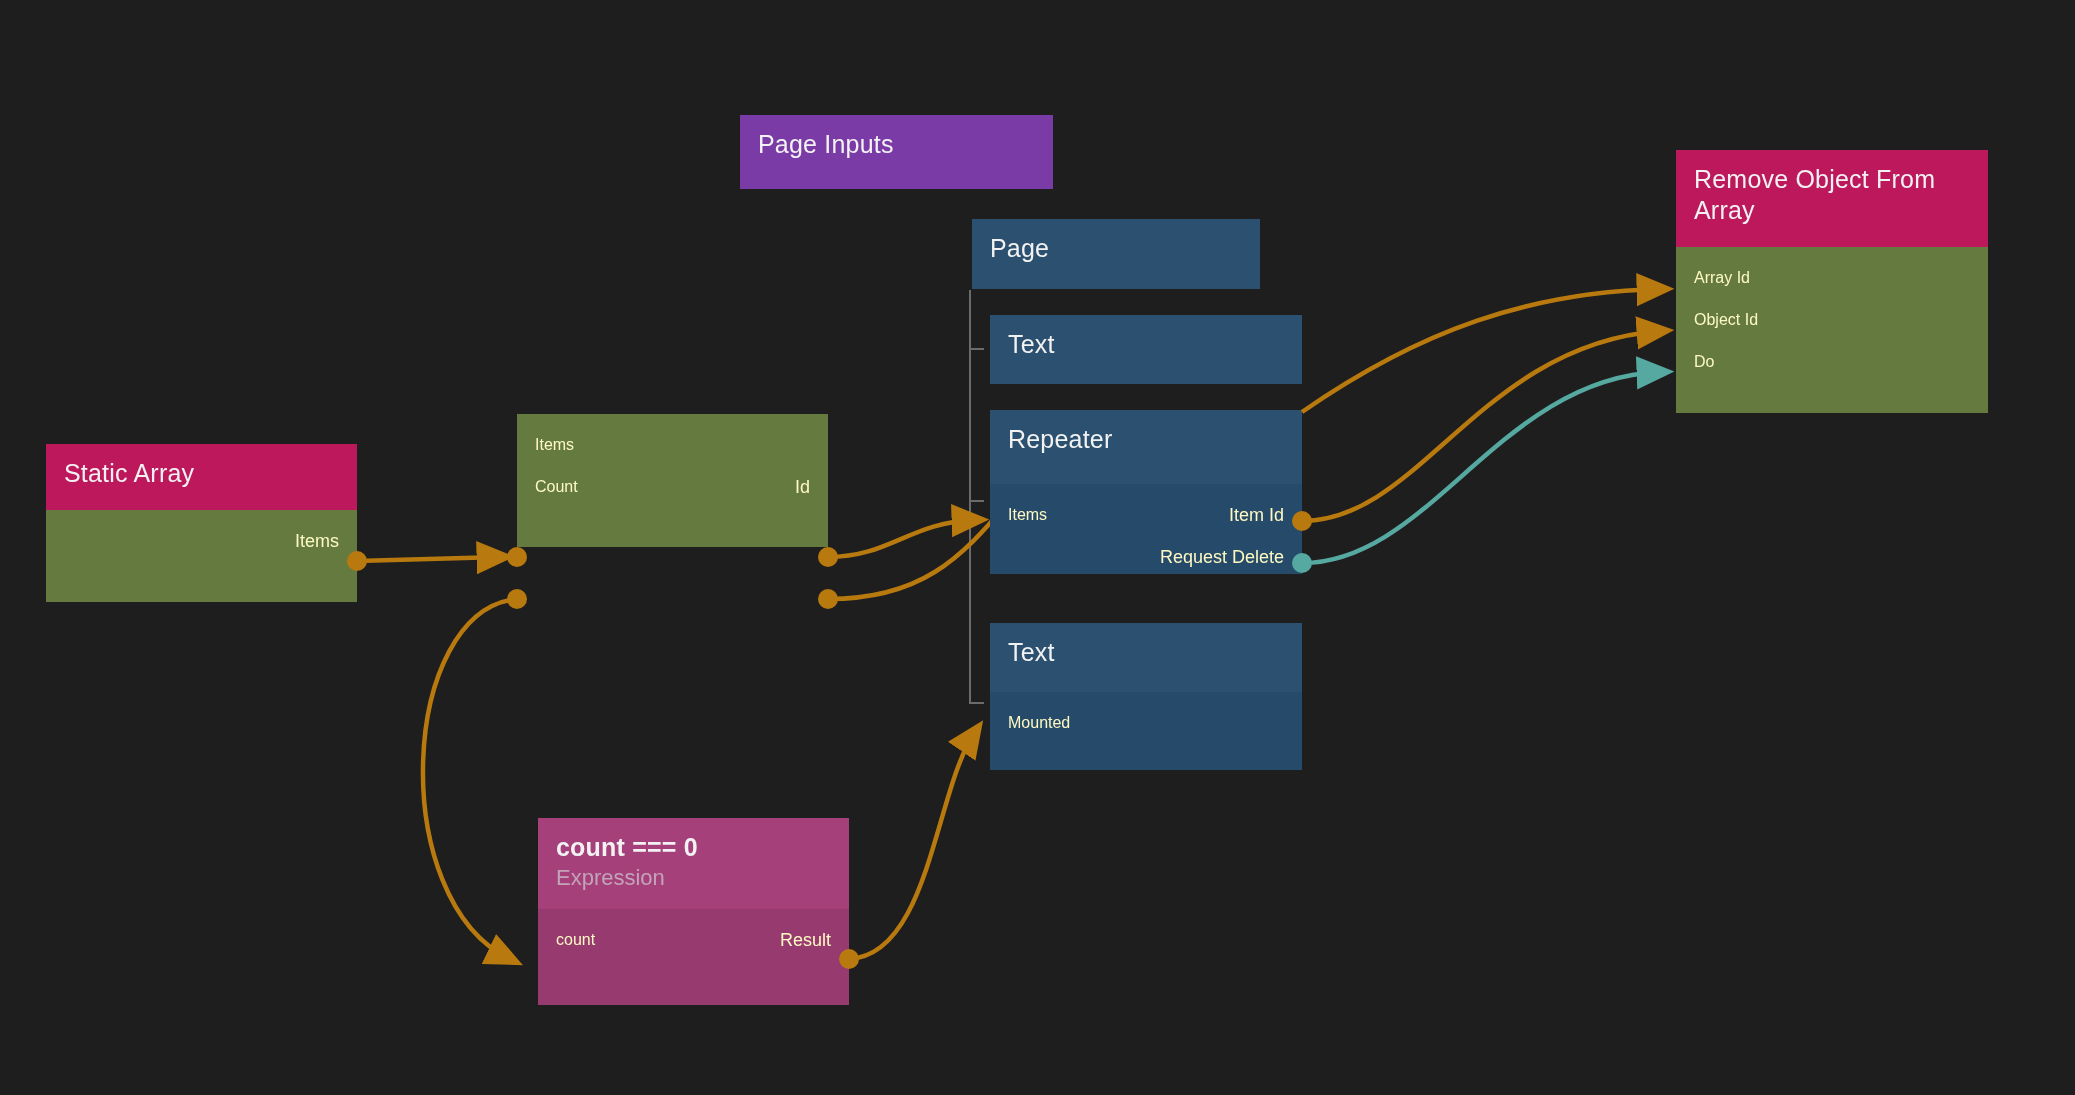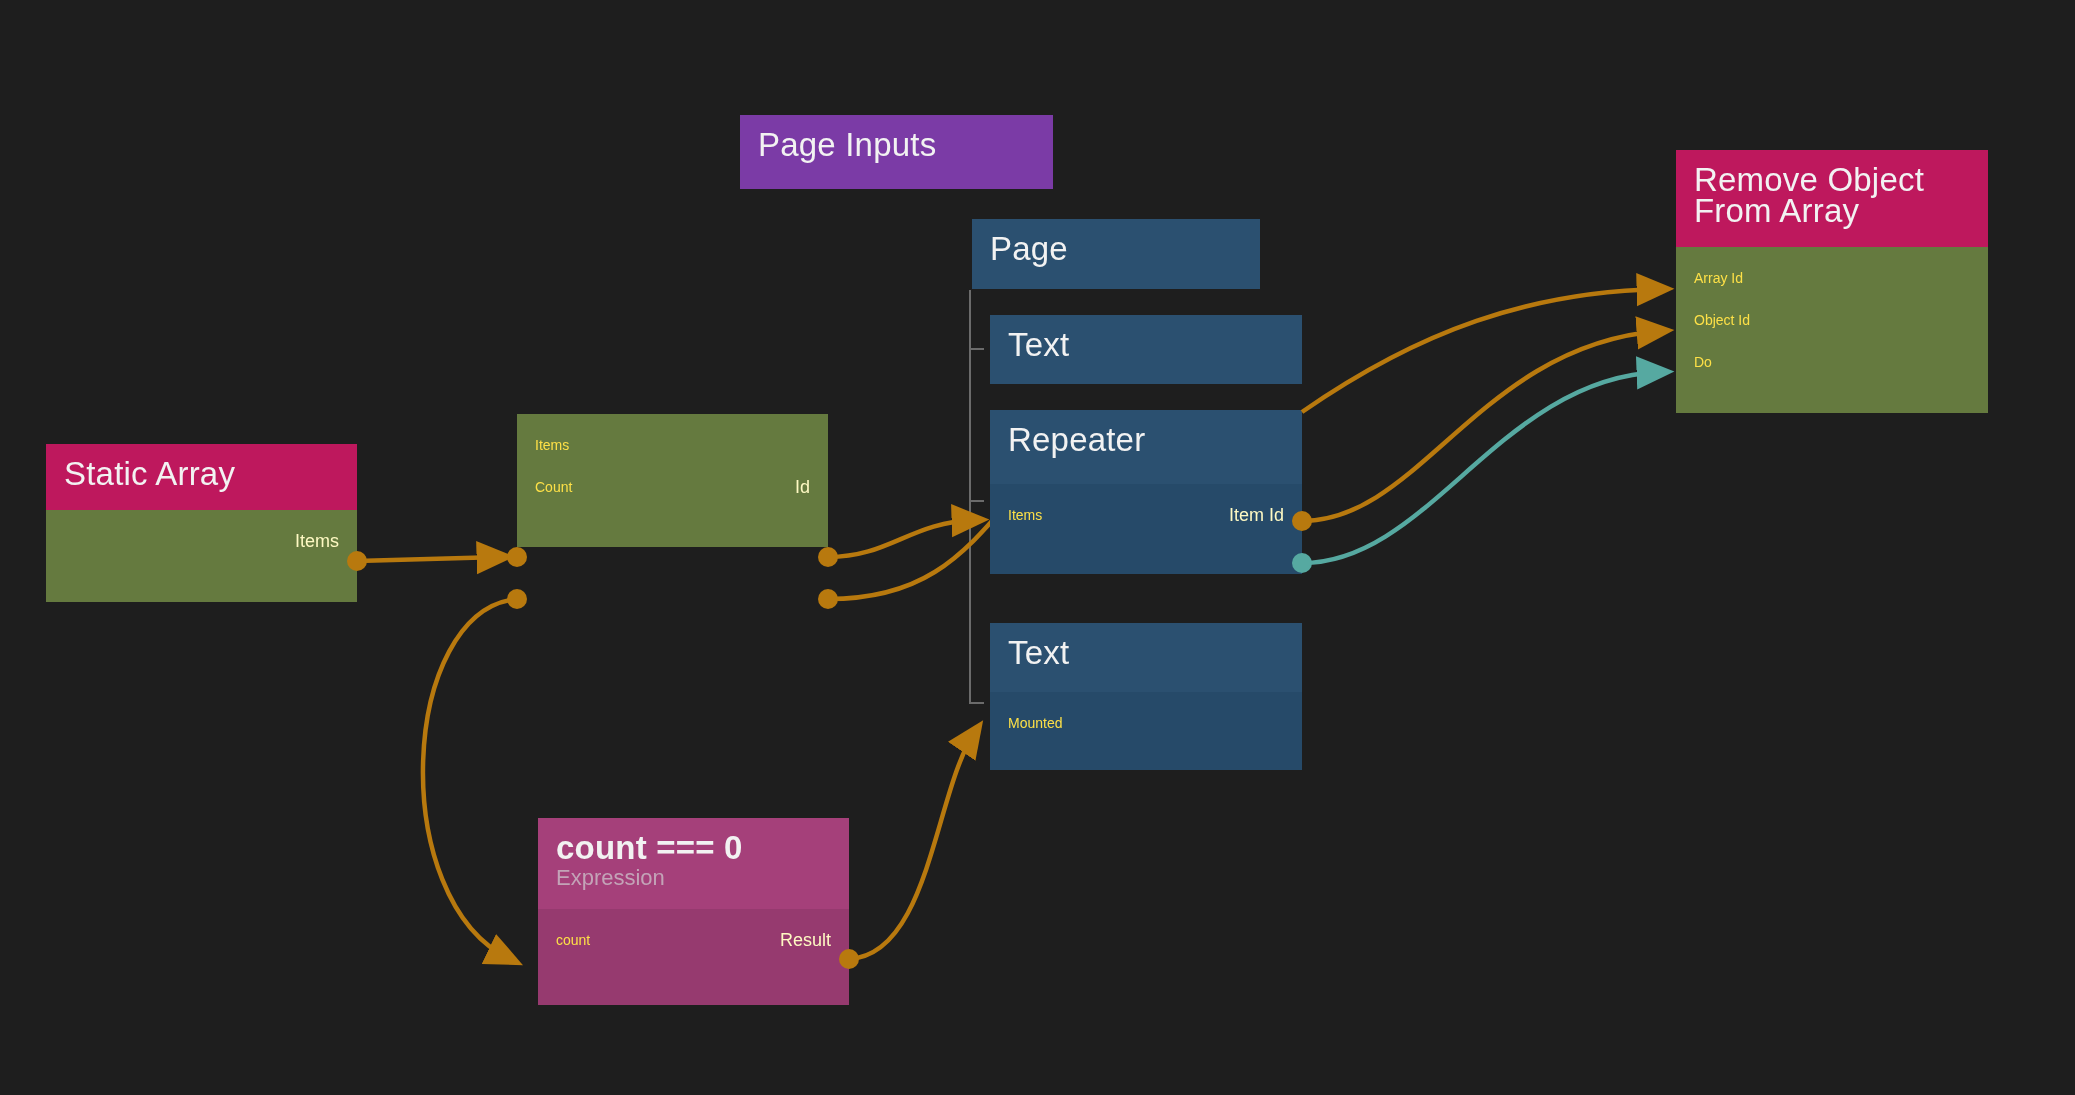--- a/index.html
+++ b/index.html
@@ -30,21 +30,21 @@
     position:absolute;
     z-index:2;
     box-sizing:border-box;
     overflow:hidden;
   }
   .node .hdr{
     box-sizing:border-box;
     padding:14px 18px 14px 18px;
   }
   .node .hdr .ttl{
-    font-size:33px;
+    font-size:25px;
     line-height:31px;
     color:#f2f2f2;
     letter-spacing:.2px;
     white-space:pre-wrap;
   }
   .node .hdr .sub{
     font-size:22px;
     line-height:27px;
     color:#cfc9cf;
     opacity:.72;
@@ -56,22 +56,22 @@
   }
   .row{
     position:relative;
     height:42px;
     box-sizing:border-box;
   }
   .row .lbl-in{
     position:absolute;
     left:18px; top:50%;
     transform:translateY(-50%);
-    font-size:14px;
-    color:#fde047;
+    font-size:16px;
+    color:#fef9c3;
     white-space:nowrap;
   }
   .row .lbl-out{
     position:absolute;
     right:18px; top:50%;
     transform:translateY(-50%);
     font-size:18px;
     color:#fef9c3;
     white-space:nowrap;
   }
@@ -183,20 +183,23 @@
   </div>
 
   <div class="node thm-blue" style="left:990px; top:410px; width:312px; height:164px;">
     <div class="hdr" style="height:74px;">
       <div class="ttl">Repeater</div>
     </div>
     <div class="body" style="height:118px;">
       <div class="row">
         <span class="lbl-in">Items</span>
         <span class="lbl-out">Item Id</span>
+      </div>
+      <div class="row">
+        <span class="lbl-out">Request Delete</span>
       </div>
     </div>
   </div>
 
   <div class="node thm-blue" style="left:990px; top:623px; width:312px; height:147px;">
     <div class="hdr" style="height:69px;">
       <div class="ttl">Text</div>
     </div>
     <div class="body" style="height:78px;">
       <div class="row">

